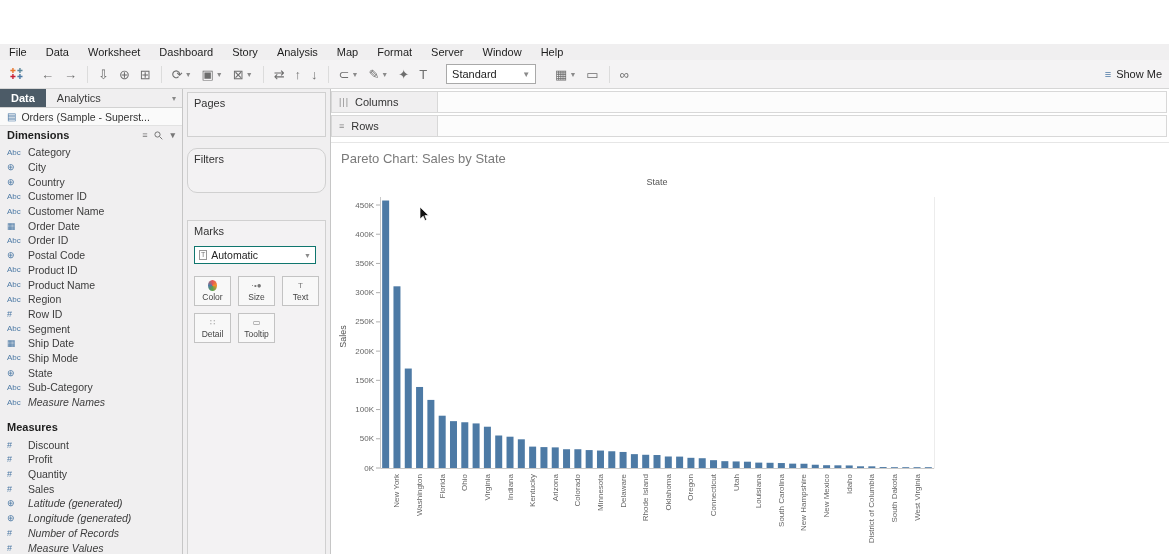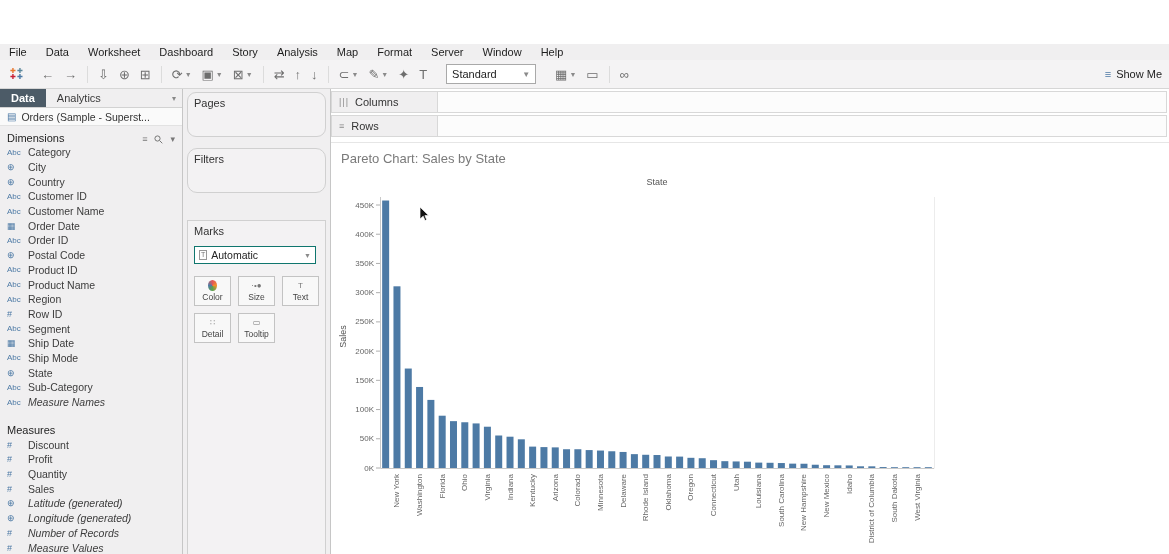--- a/index.html
+++ b/index.html
@@ -32,33 +32,33 @@
 
   
   .sidebar { width:183px; background:#f0eff0; border-right:1px solid #c6c6c6; display:flex; flex-direction:column; overflow:hidden; }
   .side-tabs { display:flex; align-items:stretch; height:19px; border-bottom:1px solid #d2d2d2; }
   .side-tab { display:flex; align-items:center; padding:0 11px; font-size:11px; color:#3a3a3a; }
   .side-tab.active { background:#4c5b67; color:#fff; font-weight:bold; }
   .side-tabs .tab-caret { margin-left:auto; padding:0 6px; color:#888; font-size:8px; display:flex; align-items:center; }
   .ds-row { display:flex; align-items:center; gap:5px; height:18px; padding:0 7px; background:#fafafa;
             border-bottom:1px solid #e2e2e2; font-size:10.5px; color:#333; white-space:nowrap; overflow:hidden; }
   .ds-row .ds-icon { color:#4d7aa5; font-size:10px; }
-  .pane-header { display:flex; align-items:flex-end; height:18px; padding:0 7px; font-weight:normal; font-size:11px; color:#1e1e1e; }
+  .pane-header { display:flex; align-items:center; height:18px; padding:0 7px; font-weight:bold; font-size:11px; color:#1e1e1e; }
   .pane-header.measures { margin-top:8px; }
   .pane-header .hdr-icons { margin-left:auto; display:flex; align-items:center; gap:7px; color:#777; font-size:9px; }
   .fields { padding:1px 0; }
   .field { display:flex; align-items:center; height:14.7px; padding:0 7px; font-size:10.5px; color:#3c3c3c; white-space:nowrap; }
   .f-icon { width:21px; flex:none; color:#4d7aa5; font-size:9px; }
   .f-icon.abc { font-size:8px; }
   .f-label.italic { font-style:italic; }
 
   
   .shelf-panel { width:148px; background:#f0eff0; border-right:1px solid #c6c6c6; padding:3px 4px; }
   .card { border:1px solid #d0d0d0; background:#f3f2f3; padding:4px 6px; font-size:11px; color:#333; }
-  .card.pages { height:45px; margin-bottom:11px;border-radius:9px; }
+  .card.pages { height:45px; margin-bottom:11px; }
   .card.filters { height:45px; margin-bottom:27px;border-radius:10px; }
   .card.marks { height:348px; }
   .mark-type { display:flex; align-items:center; height:18px; width:122px; background:#fff; border:1px solid #0f766e;
                margin:9px 0 12px; padding:0 4px; font-size:10.5px; color:#222; }
   .mark-type .mt-icon { border:1px solid #999; color:#777; font-size:7px; line-height:8px; padding:0 1px; margin-right:4px; }
   .mark-type .tb-caret { margin-left:auto; }
   .marks-grid { display:flex; flex-wrap:wrap; gap:7px 7px; width:128px; }
   .mark-btn { width:37px; height:30px; border:1px solid #c3c3c3; background:#f8f8f8; display:flex; flex-direction:column;
               align-items:center; justify-content:center; gap:1px; font-size:8.5px; color:#444; }
   .mark-btn .mi { height:11px; display:flex; align-items:center; font-size:8px; color:#777; letter-spacing:0; }

